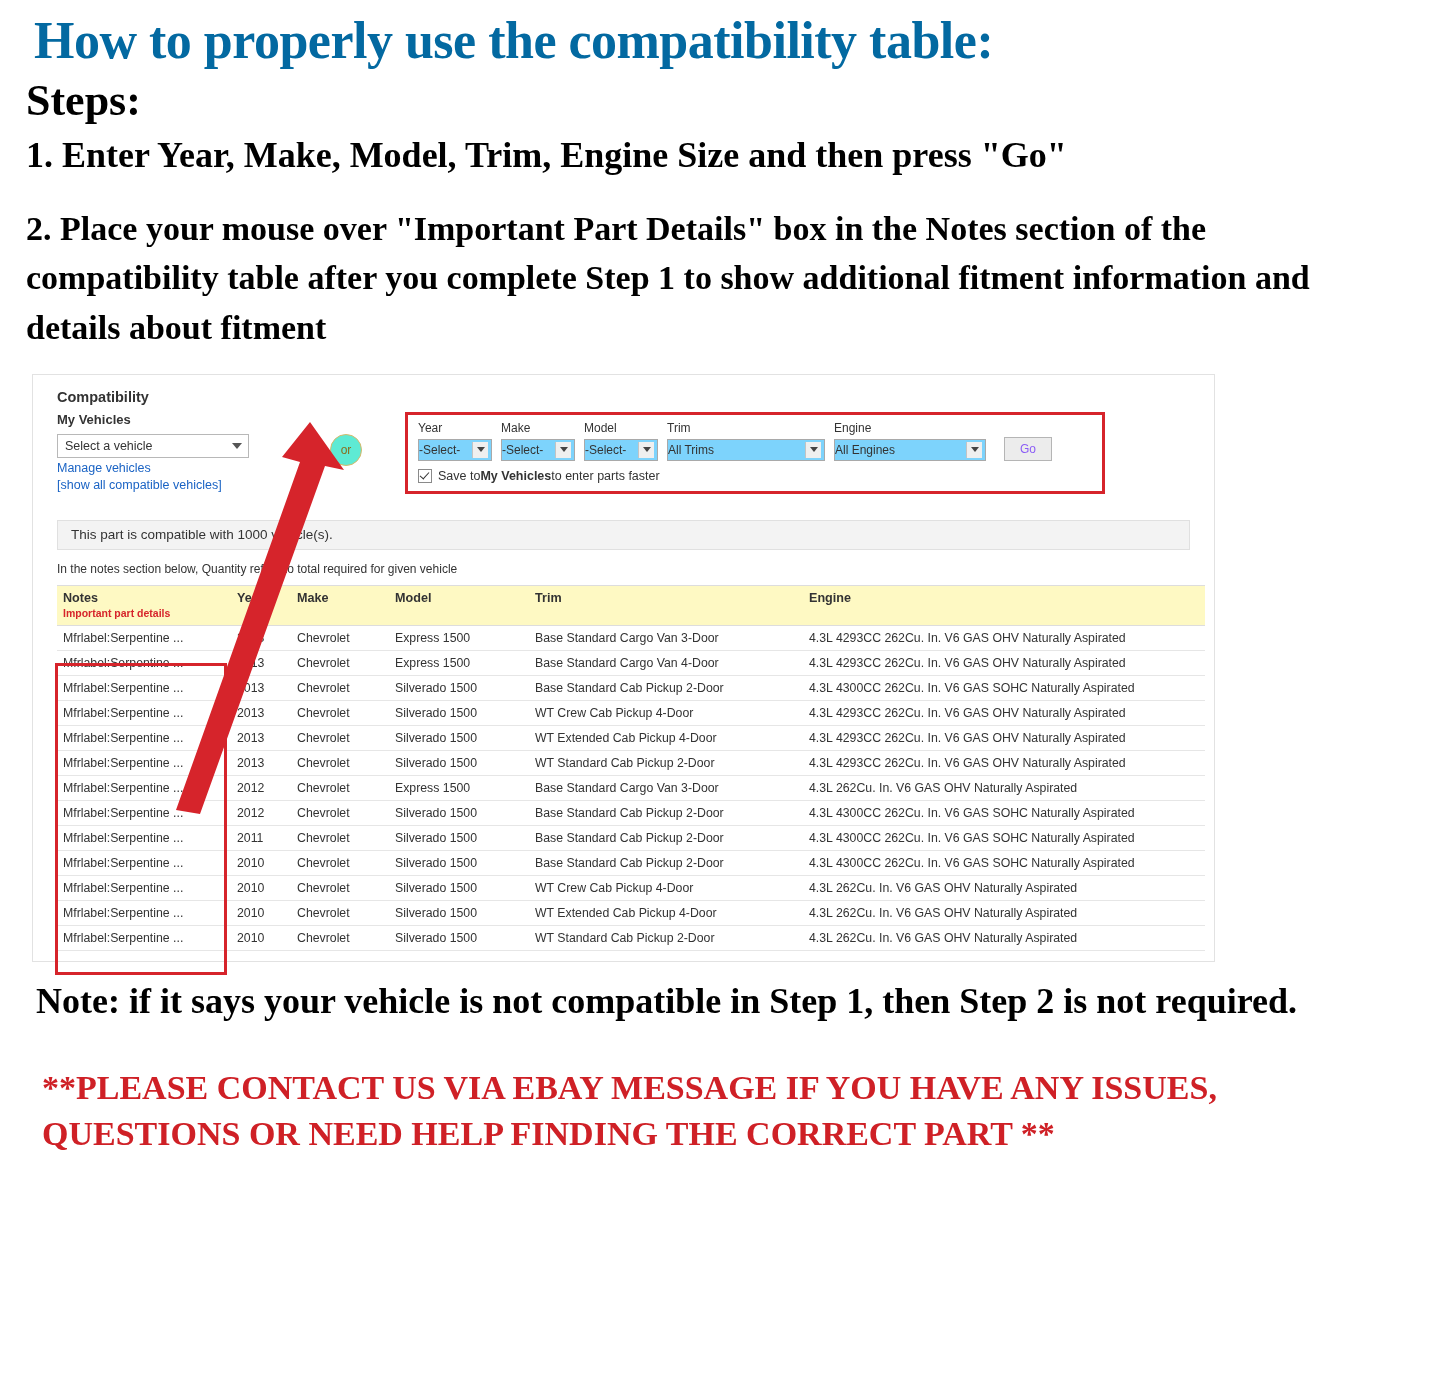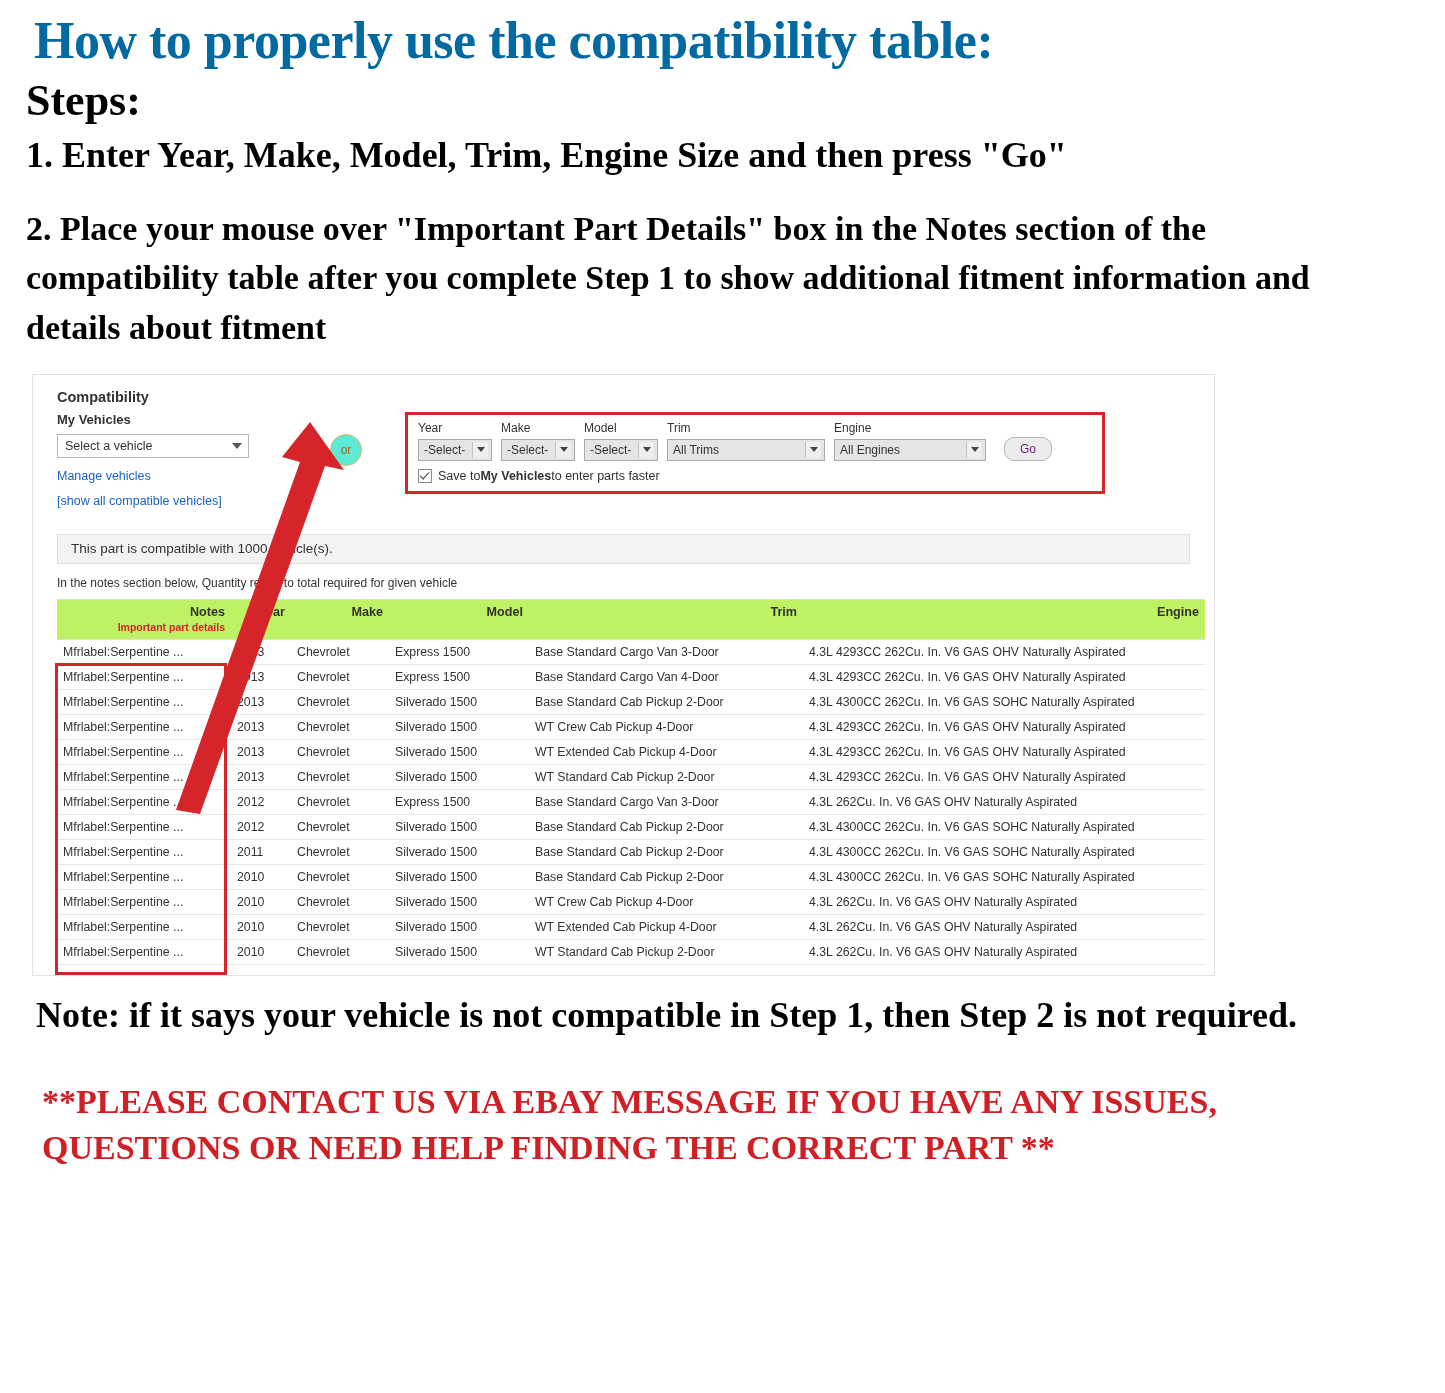--- a/index.html
+++ b/index.html
@@ -133,21 +133,21 @@
     width: 0; height: 0;
     border-left: 5px solid transparent;
     border-right: 5px solid transparent;
     border-top: 6px solid #555;
   }
   .link {
     color: #1a63c4;
     font-size: 12.5px;
     text-decoration: none;
     display: inline-block;
-    margin-top: 11px;
+    margin-top: 3px;
   }
   .or-wrap {
     width: 86px;
     display: flex;
     justify-content: center;
     padding-top: 22px;
   }
   .or-circle {
     width: 30px; height: 30px;
     border-radius: 50%;
@@ -171,26 +171,25 @@
     gap: 9px;
   }
   .field-label {
     font-size: 12px;
     color: #333;
     margin-bottom: 4px;
   }
   .sel {
     height: 22px;
     border: 1px solid #a9a9a9;
-    background: #e5e5e5;
+    background: #7dd3fc;
     font-size: 12px;
     color: #333;
     display: flex;
     align-items: center;
-    padding-left: 5px;
     box-sizing: border-box;
     position: relative;
   }
   .sel .arrow2 {
     position: absolute;
     right: 3px;
     top: 2px;
     bottom: 2px;
     width: 15px;
     background: #efefef;
@@ -209,26 +208,26 @@
   .w-year { width: 74px; }
   .w-make { width: 74px; }
   .w-model { width: 74px; }
   .w-trim { width: 158px; }
   .w-engine { width: 152px; }
   .go-btn {
     width: 46px;
     height: 22px;
     border: 1px solid #b5b5b5;
     background: #ececec;
-    color: #701a75;
+    color: #8b5cf6;
     font-size: 12px;
     display: flex;
     align-items: center;
     justify-content: center;
-    border-radius: 10px;
+    border-radius: 0;
   }
   .save-row {
     display: flex;
     align-items: center;
     margin-top: 8px;
     font-size: 12.5px;
     color: #333;
   }
   .chk {
     width: 12px; height: 12px;
@@ -265,26 +264,26 @@
   }
   table.compat {
     width: 1148px;
     margin-left: 8px;
     border-collapse: collapse;
     font-size: 12.3px;
     color: #333;
     table-layout: fixed;
   }
   table.compat th {
-    text-align: right;
+    text-align: left;
     font-weight: bold;
     padding: 5px 6px 6px 6px;
     border-top: 1px solid #ddd;
     border-bottom: 1px solid #ddd;
-    background: #bef264;
+    background: #fef9c3;
     vertical-align: top;
     font-size: 12.6px;
   }
   table.compat th .imp {
     display: block;
     color: #d6242b;
     font-size: 10.5px;
     font-weight: bold;
     margin-top: 2px;
   }

